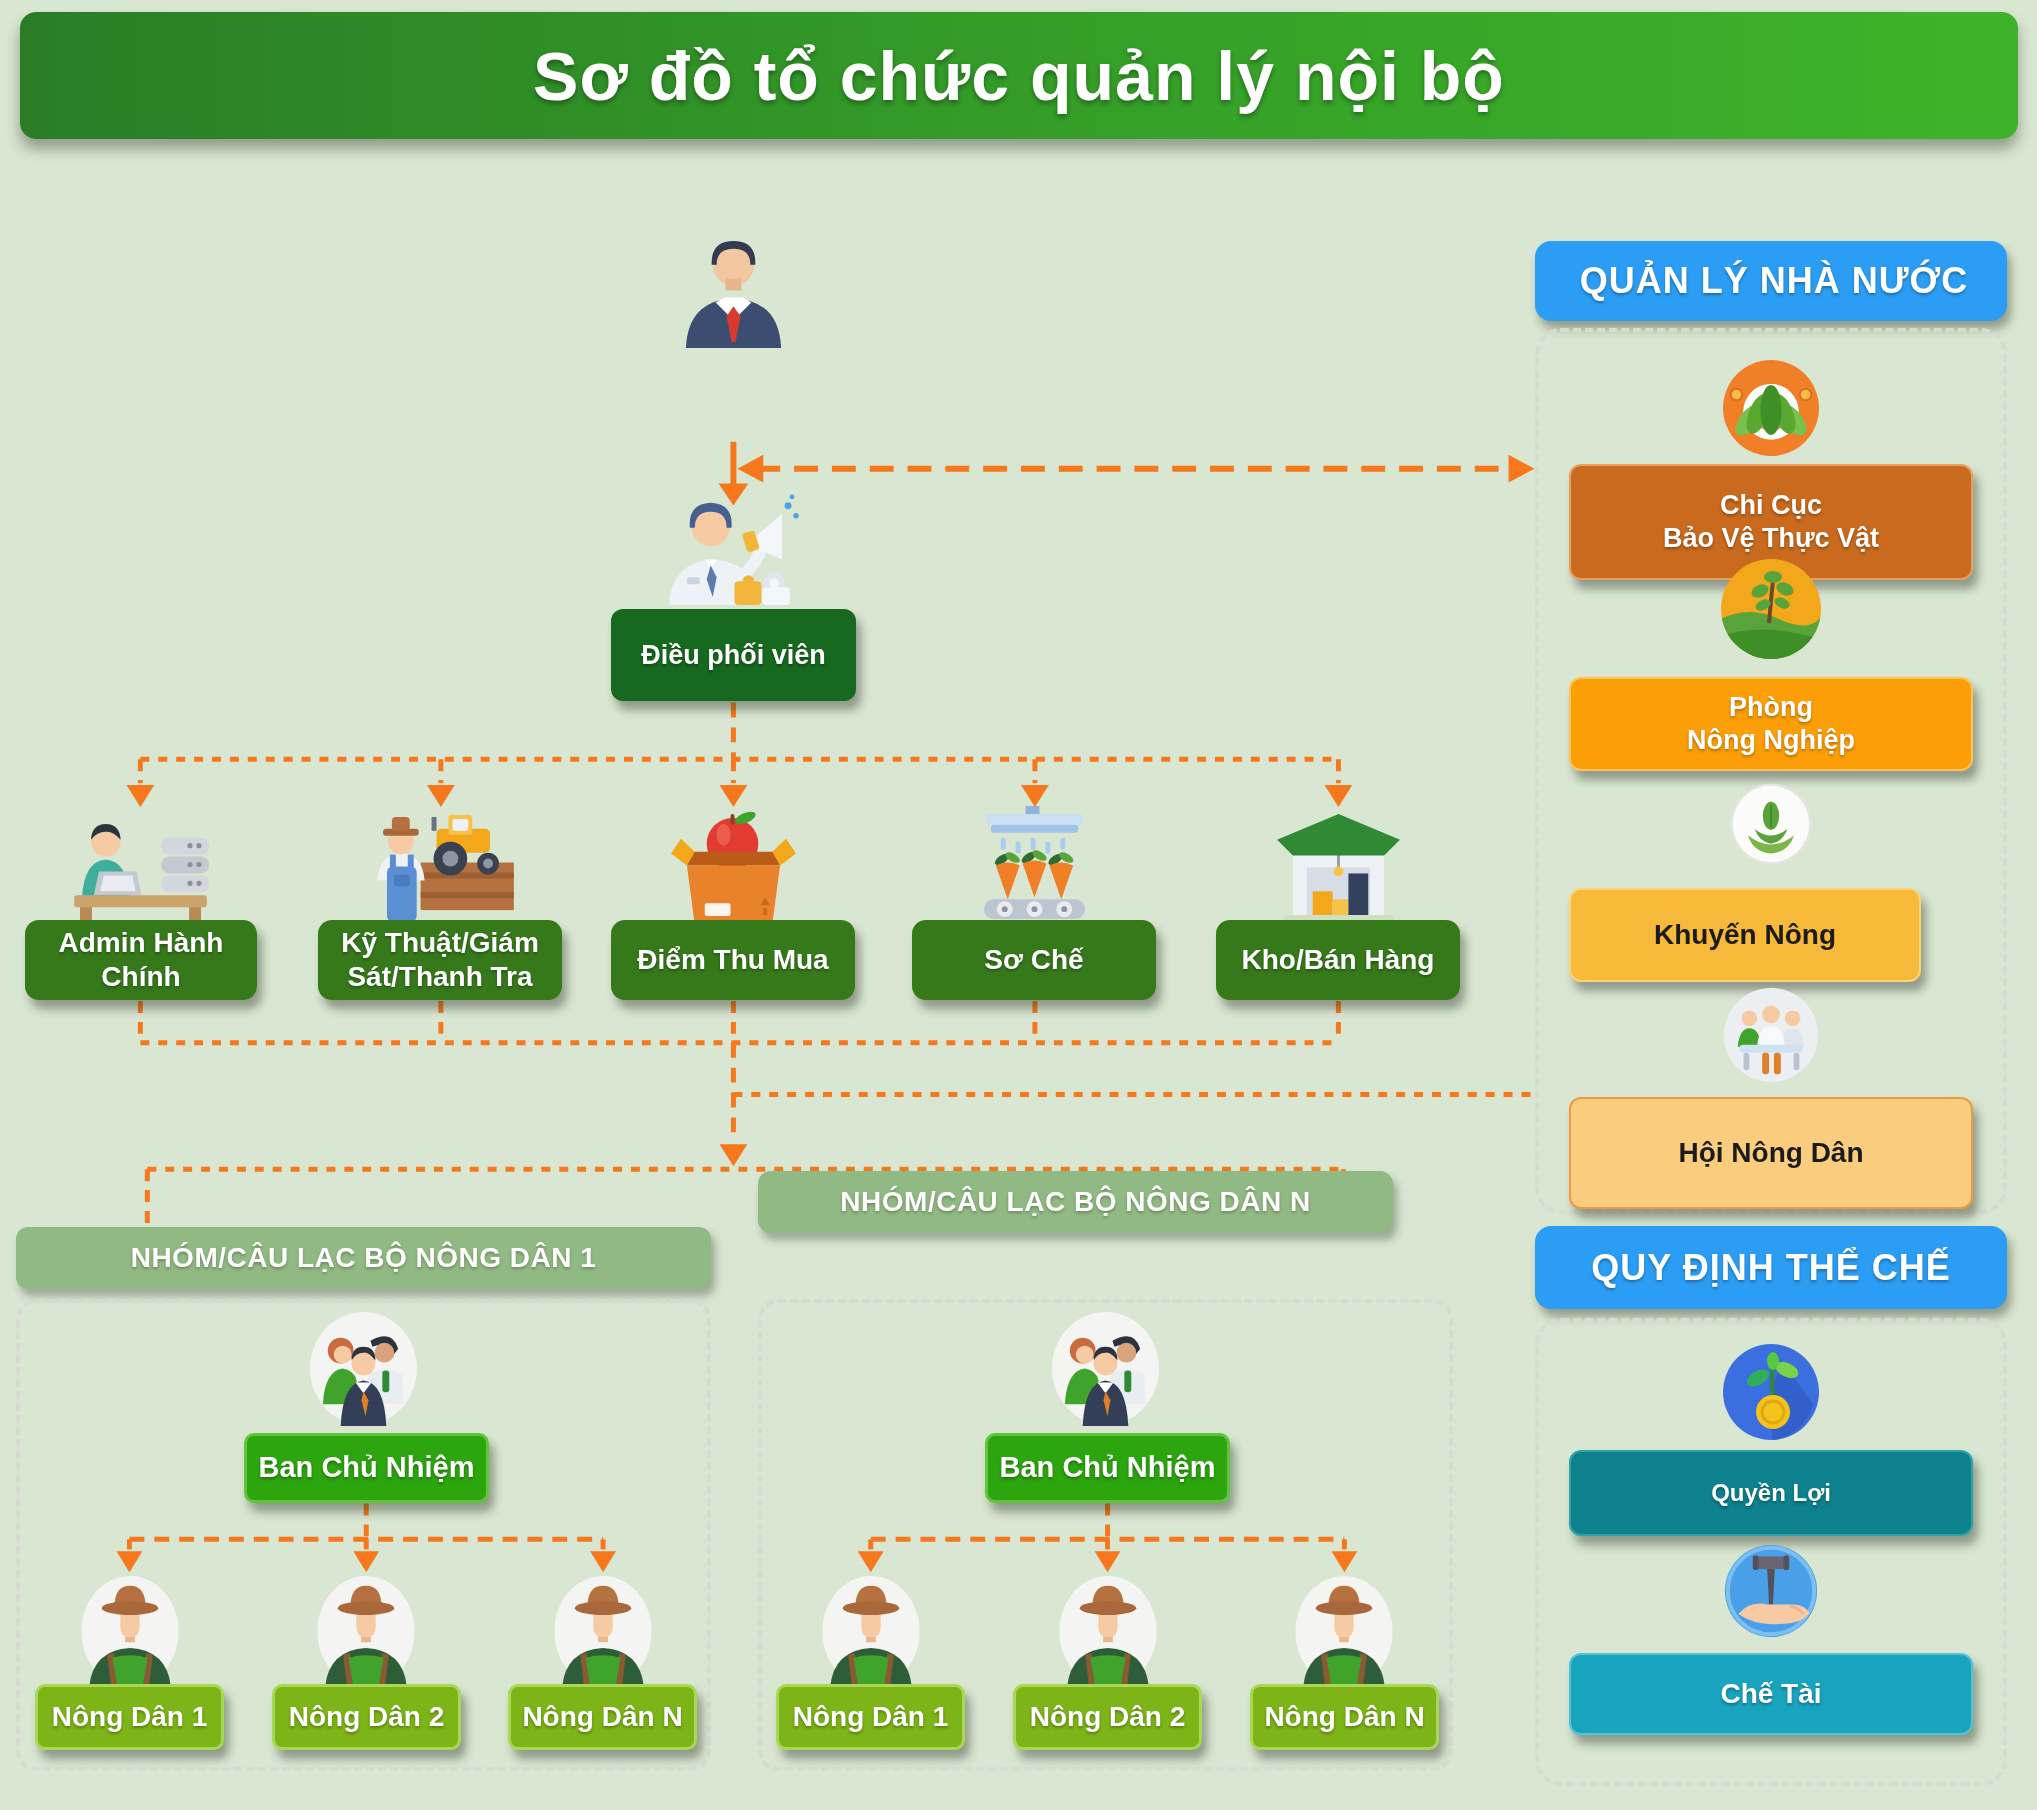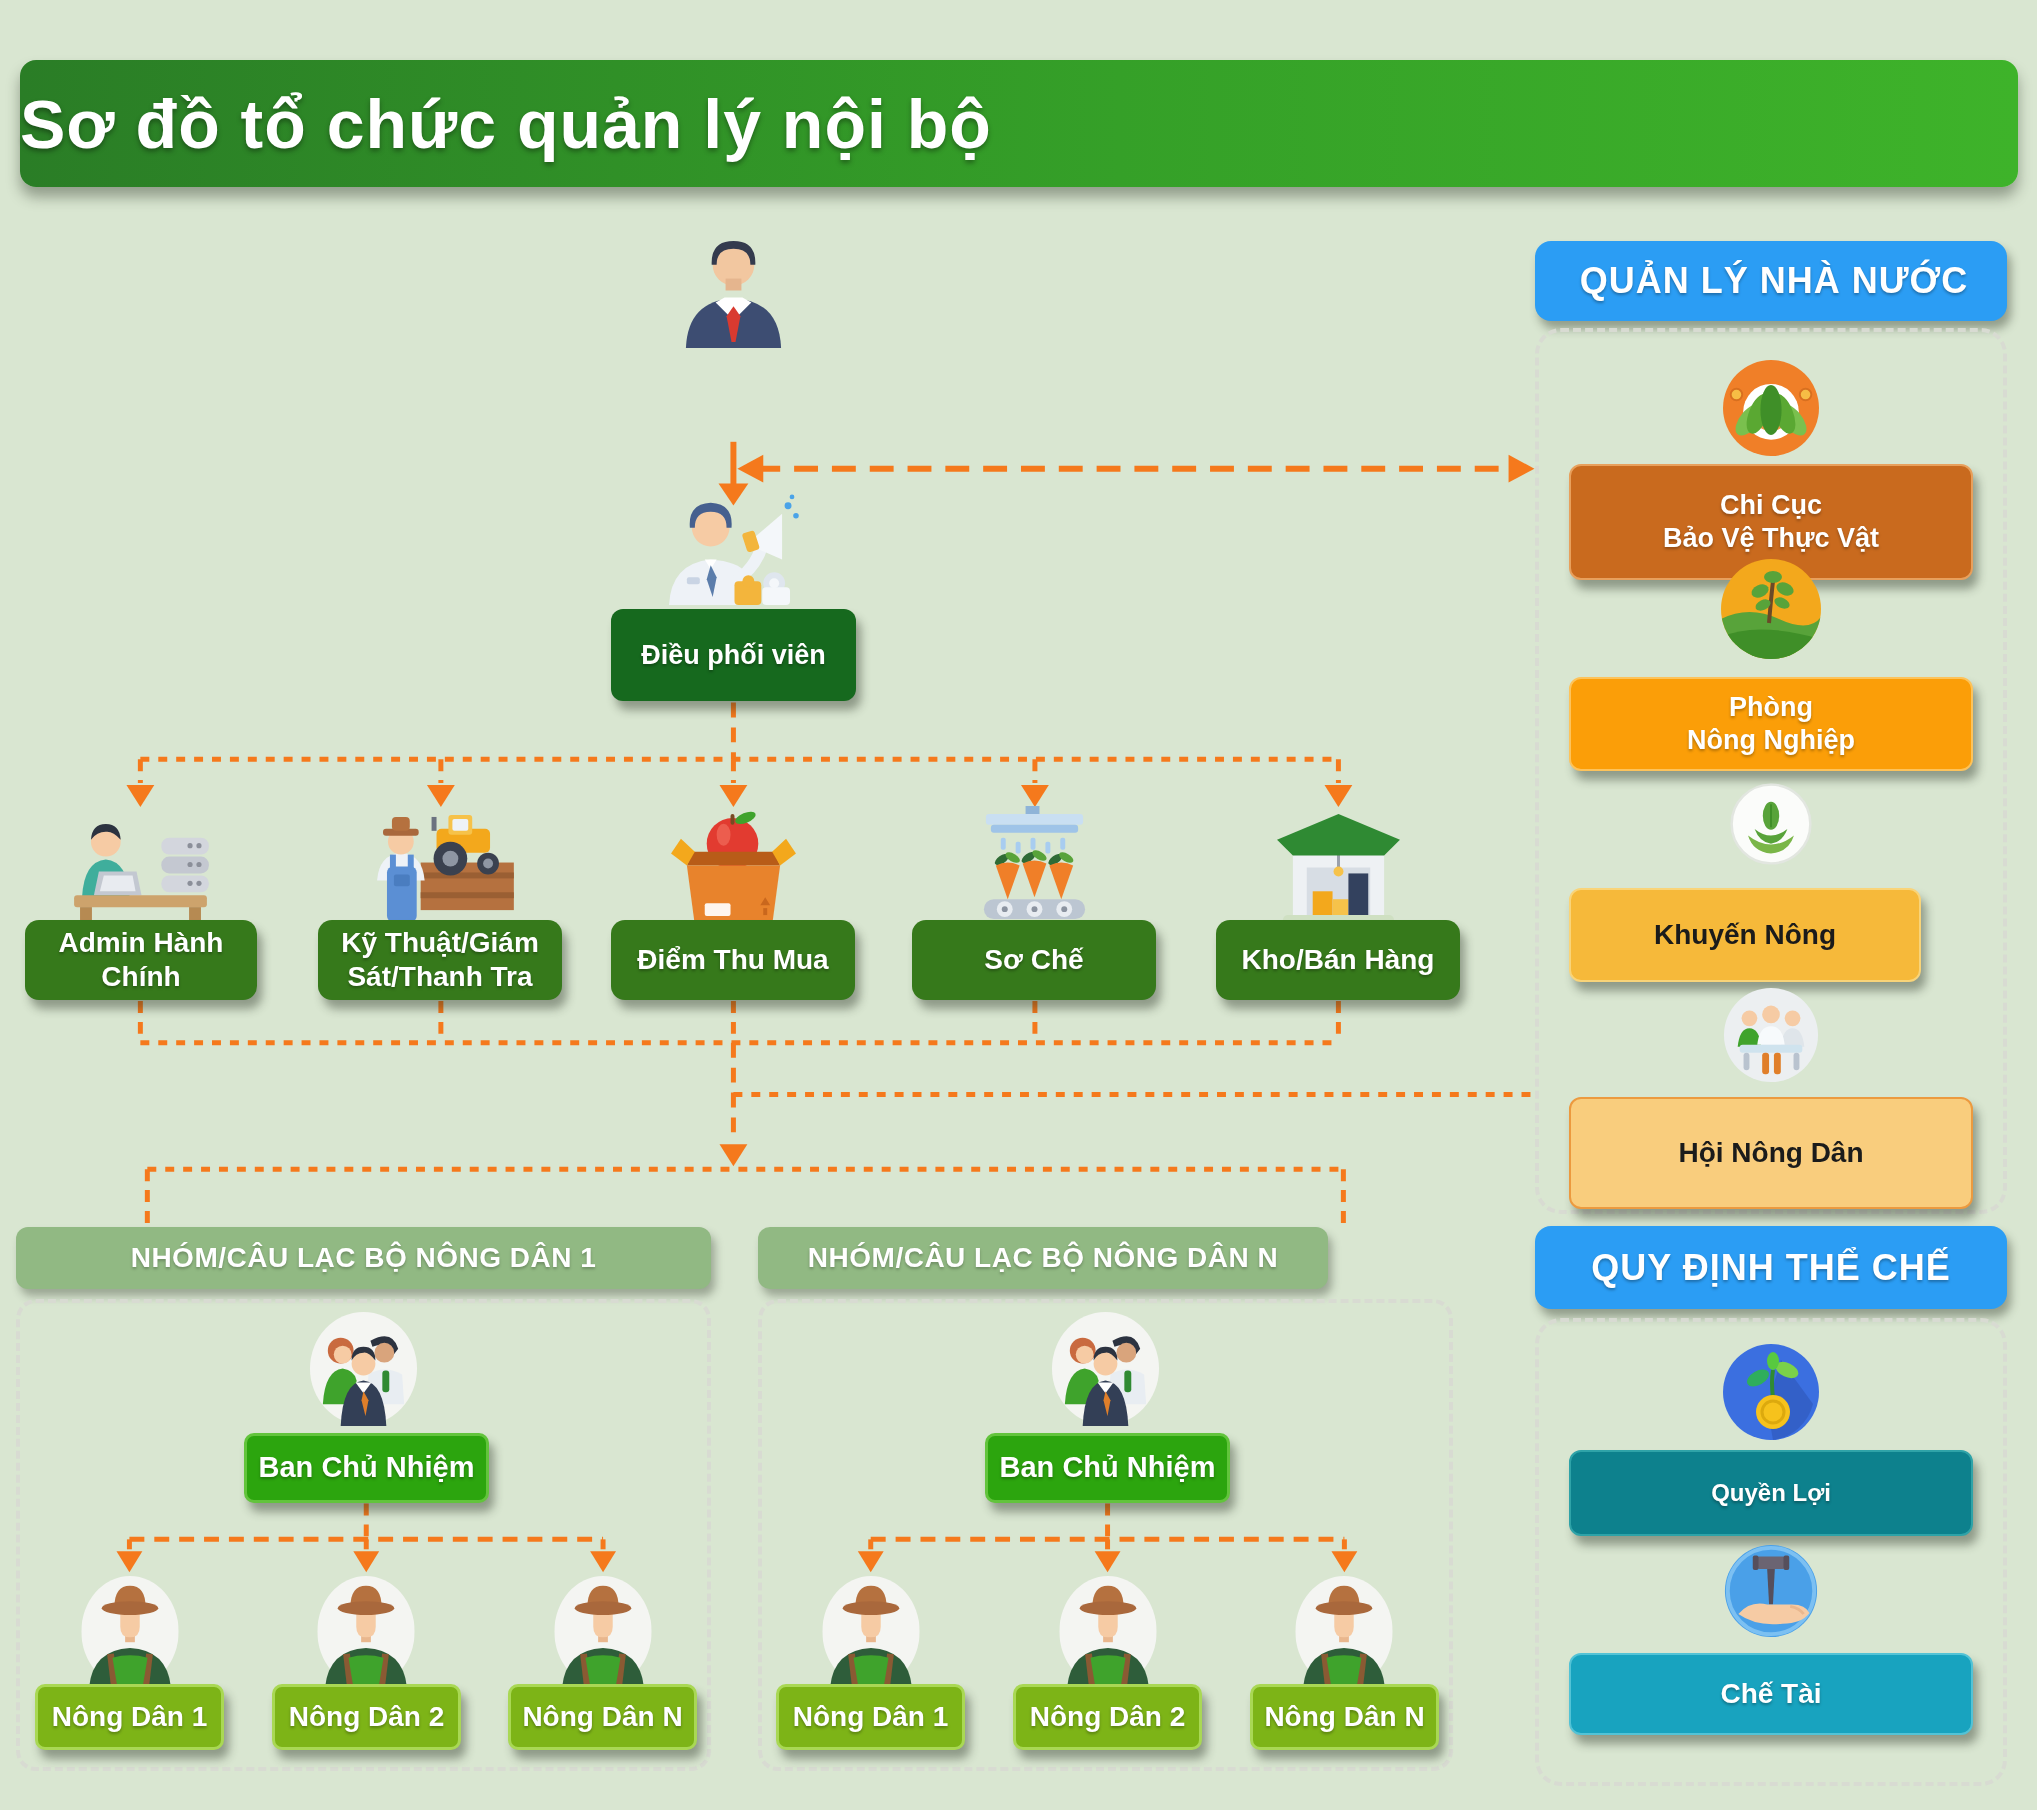--- a/index.html
+++ b/index.html
@@ -1,22 +1,22 @@
 <!DOCTYPE html>
 <html><head>
 <meta charset="utf-8">
 <style>
   html,body{margin:0;padding:0;background:#d9e6d1;font-family:"Liberation Sans","DejaVu Sans",sans-serif;}
   #canvas{position:relative;width:2038px;height:1811px;background:#d9e6d1;overflow:hidden;}
   .abs{position:absolute;box-sizing:border-box;}
   .lbl{white-space:pre-line;}
   
   .banner{background:linear-gradient(90deg,#2a7d26 0%,#35a028 55%,#3eb32a 100%);
-    border-radius:16px;display:flex;align-items:center;
-    box-shadow:0 10px 14px rgba(40,50,35,.4);margin-top:48px;}
+    border-radius:16px;display:flex;align-items:center;justify-content:center;
+    box-shadow:0 10px 14px rgba(40,50,35,.4);}
   .banner h1{margin:0;color:#fff;font-size:68px;font-weight:800;letter-spacing:1px;
     text-shadow:0 3px 5px rgba(0,0,0,.35);}
   
   .node{display:flex;align-items:center;justify-content:center;text-align:center;
     font-weight:700;color:#fff;box-shadow:5px 9px 10px rgba(40,50,35,.42);
     text-shadow:0 2px 3px rgba(0,0,0,.3);line-height:1.22;}
   .box-dark{background:#16691e;border-radius:12px;font-size:27px;}
   .box-mid{background:#36791b;border-radius:14px;font-size:28px;}
   .box-ban{background:#2ca50e;border:3px solid #62c43c;border-radius:10px;font-size:29px;}
   .box-farm{background:#7db417;border:3px solid #a9d854;border-radius:10px;font-size:28px;}
@@ -302,21 +302,21 @@
   <div class="abs node box-farm" style="left:35px;top:1684px;width:189px;height:66px;">
     <span>Nông Dân 1</span>
   </div>
   <div class="abs node box-farm" style="left:272px;top:1684px;width:189px;height:66px;">
     <span>Nông Dân 2</span>
   </div>
   <div class="abs node box-farm" style="left:508px;top:1684px;width:189px;height:66px;">
     <span>Nông Dân N</span>
   </div>
 
-  <div class="abs group-header" style="left:758px;top:1227px;width:570px;height:62px;">
+  <div class="abs group-header" style="left:758px;top:1171px;width:635px;height:62px;border-radius:13px;">
     <span>NHÓM/CÂU LẠC BỘ NÔNG DÂN N</span>
   </div>
   <div class="abs dash-panel" style="left:758px;top:1299px;width:695px;height:472px;"></div>
   <svg class="abs icon" style="left:1050px;top:1311px;" width="111" height="115" viewBox="0 0 110 116">
       <use href="#sym-team"></use>
     </svg>
   <div class="abs node box-ban" style="left:985px;top:1433px;width:245px;height:70px;">
     <span>Ban Chủ Nhiệm</span>
   </div>
   <svg class="abs icon" style="left:821px;top:1576px;" width="100" height="111" viewBox="0 0 100 114">

